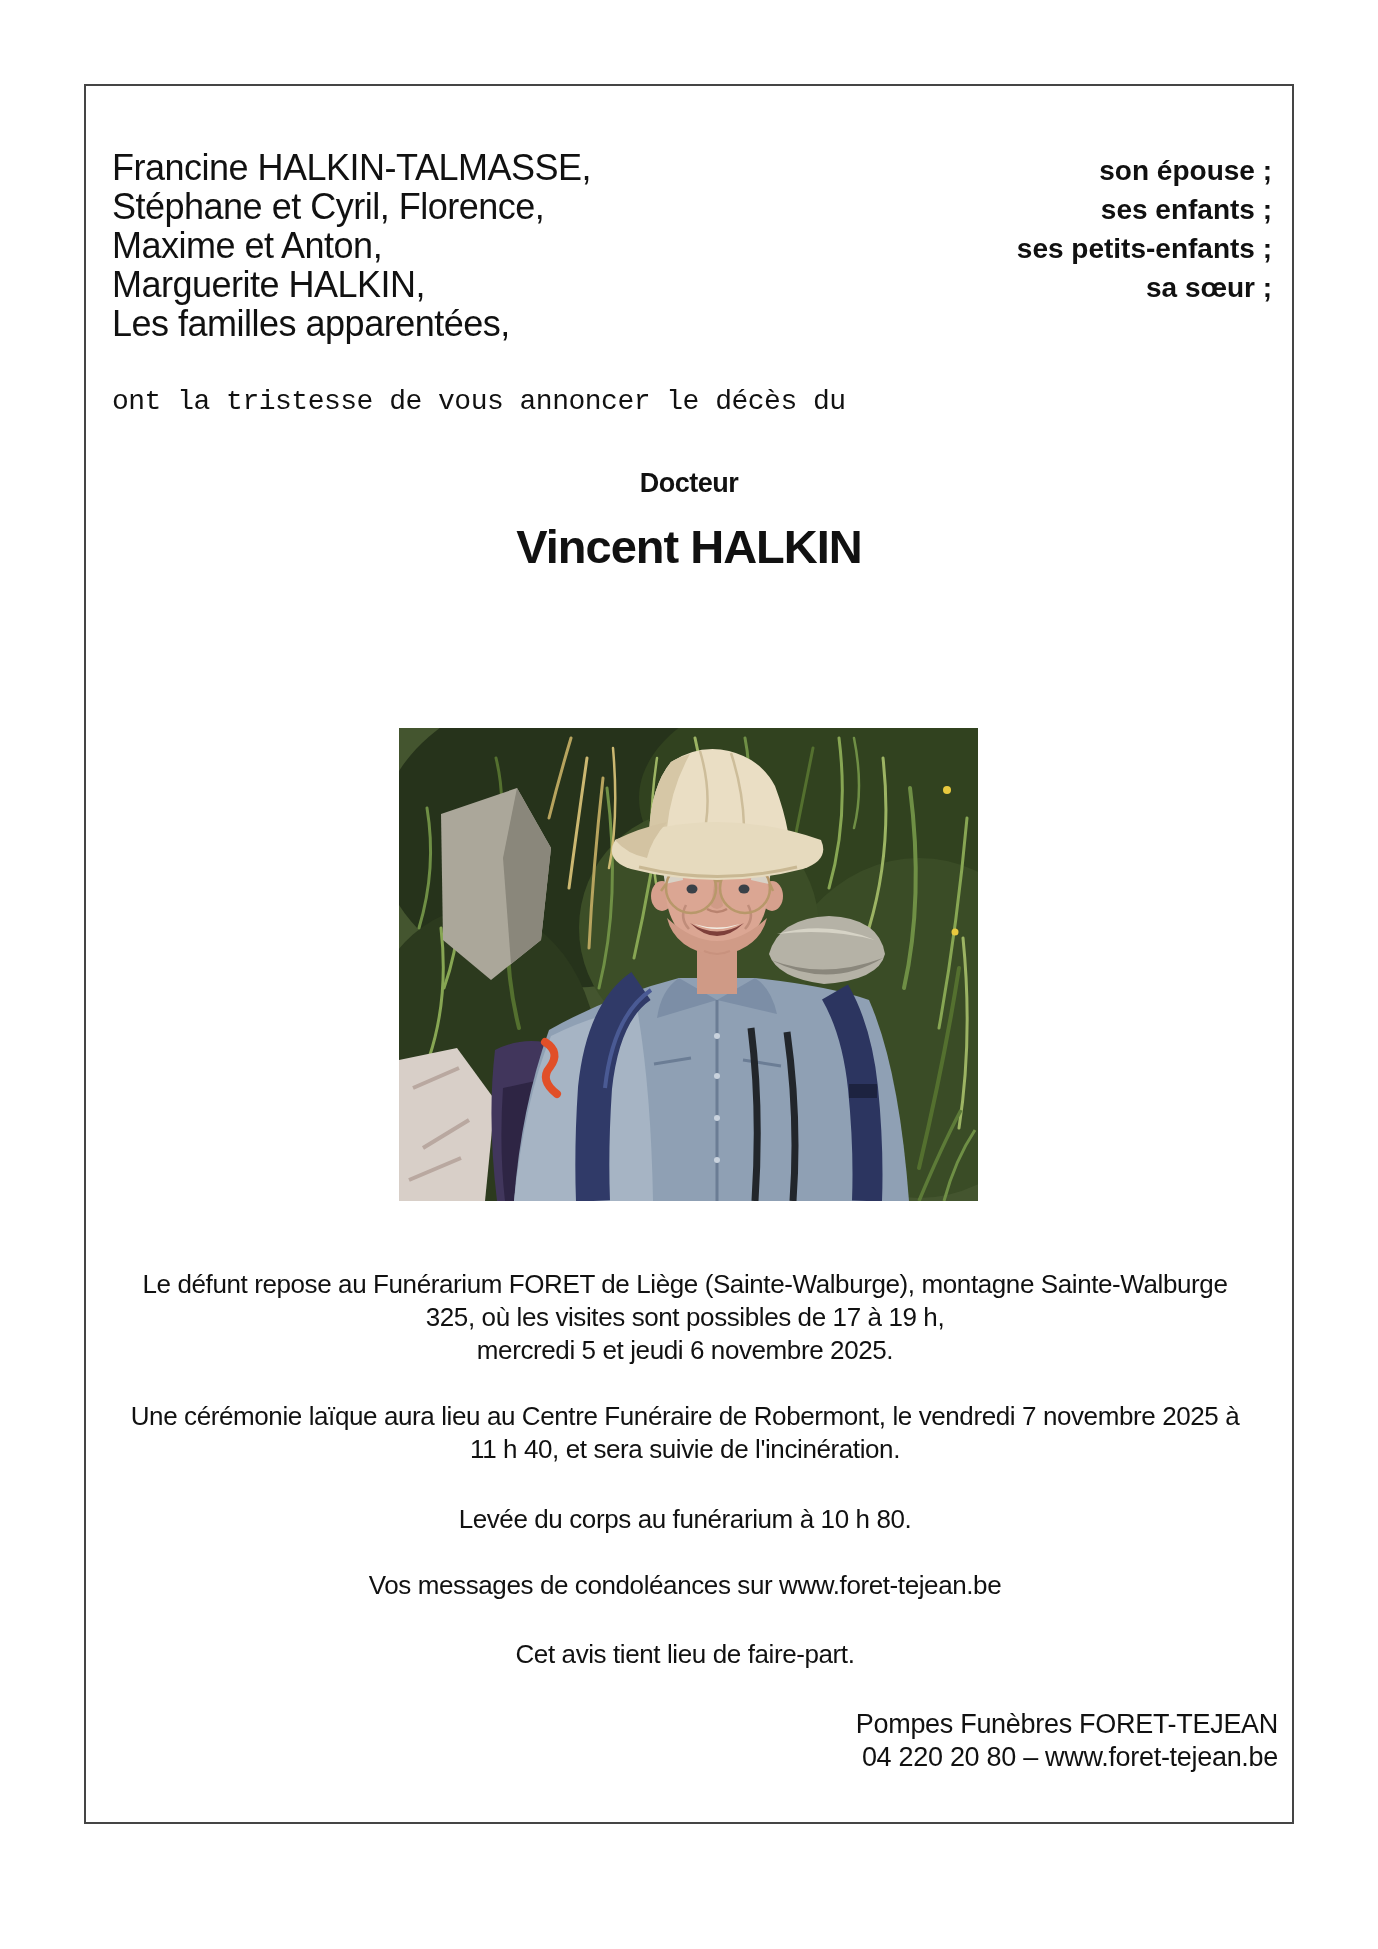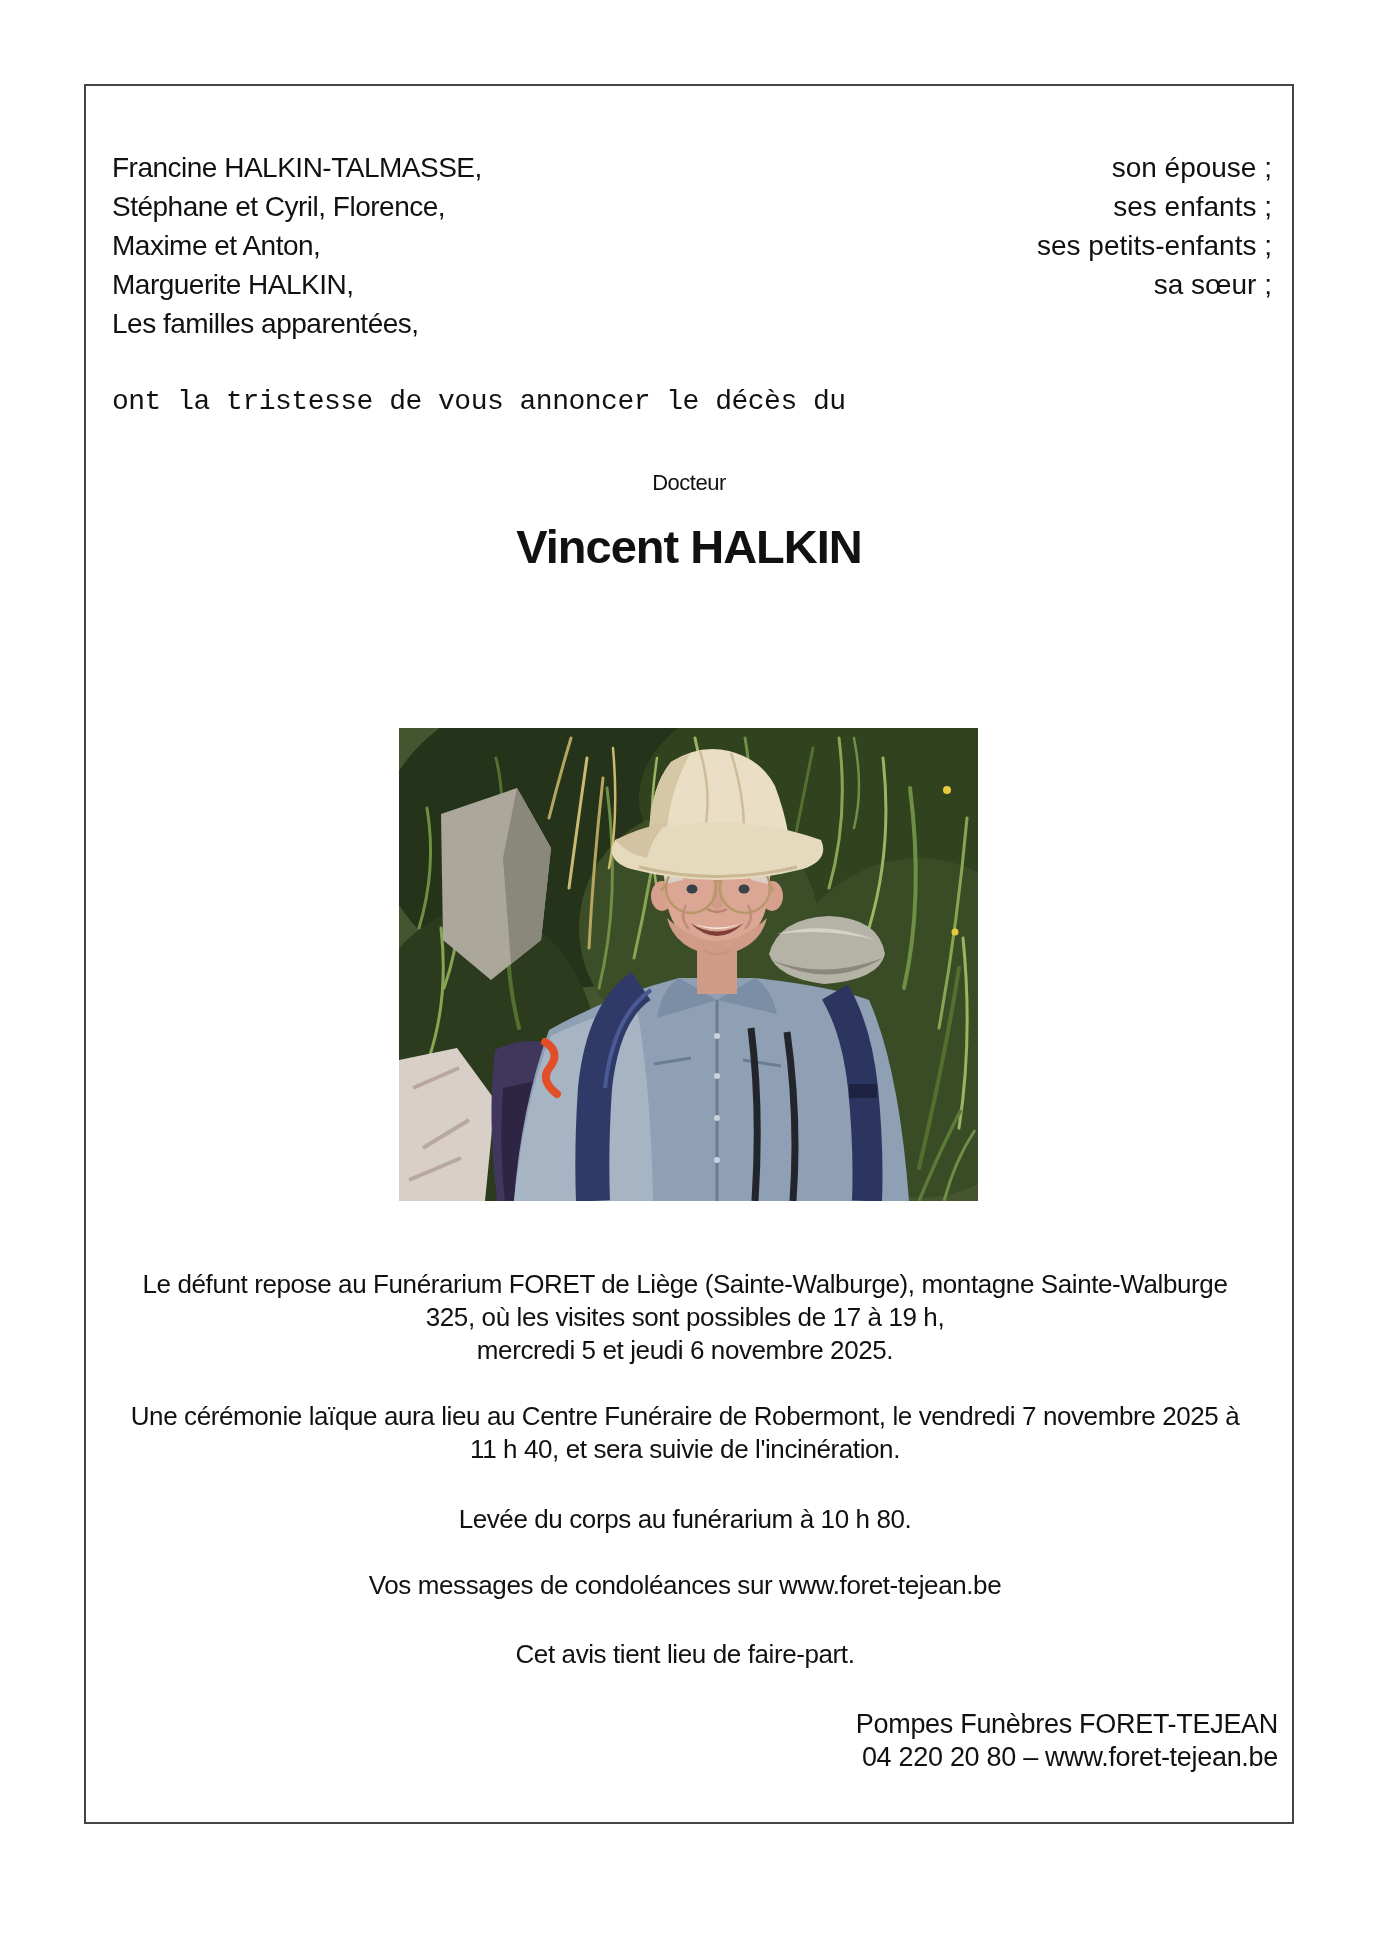--- a/index.html
+++ b/index.html
@@ -8,25 +8,25 @@
     font-family:"Liberation Sans","DejaVu Sans",sans-serif;
     color:#111111;
   }
   .frame{
     position:absolute;left:84px;top:84px;width:1210px;height:1740px;
     border:2px solid #454545;box-sizing:border-box;background:#ffffff;
   }
   
   .families{position:absolute;left:26px;right:20px;top:62px;}
   .fam-row{display:flex;justify-content:space-between;align-items:baseline;height:39px;line-height:39px;}
-  .fam-name{font-size:28px;letter-spacing:-0.5px;}
-  .fam-rel{font-size:28px;font-weight:normal;}
+  .fam-name{font-size:36px;letter-spacing:-0.5px;}
+  .fam-rel{font-size:28px;font-weight:bold;}
   .announce{position:absolute;left:26px;top:296px;font-size:28px;letter-spacing:-0.5px;line-height:39px;font-family:Liberation Mono, monospace;}
   
-  .doctor{position:absolute;left:0;right:0;top:376px;text-align:center;font-size:22px;font-weight:normal;line-height:42px;letter-spacing:-0.5px;}
+  .doctor{position:absolute;left:0;right:0;top:376px;text-align:center;font-size:27px;font-weight:bold;line-height:42px;letter-spacing:-0.5px;}
   .deceased{position:absolute;left:0;right:0;top:433px;text-align:center;font-size:47px;font-weight:bold;line-height:56px;letter-spacing:-1px;}
   .dates{position:absolute;left:0;right:0;top:523px;text-align:center;font-size:27px;line-height:35px;letter-spacing:-0.4px;}
   
   .photo{position:absolute;top:642px;left:50%;margin-left:-290px;width:579px;height:473px;overflow:hidden;}
   .photo svg{display:block;width:579px;height:473px;}
   
   .center-line{position:absolute;left:0;right:8px;text-align:center;font-size:26px;line-height:33px;letter-spacing:-0.4px;white-space:nowrap;}
   .p-repose{top:1182px;}
   .funeral-home{position:absolute;right:14px;top:1622px;text-align:right;font-size:27px;line-height:33px;letter-spacing:-0.3px;}
 </style>

